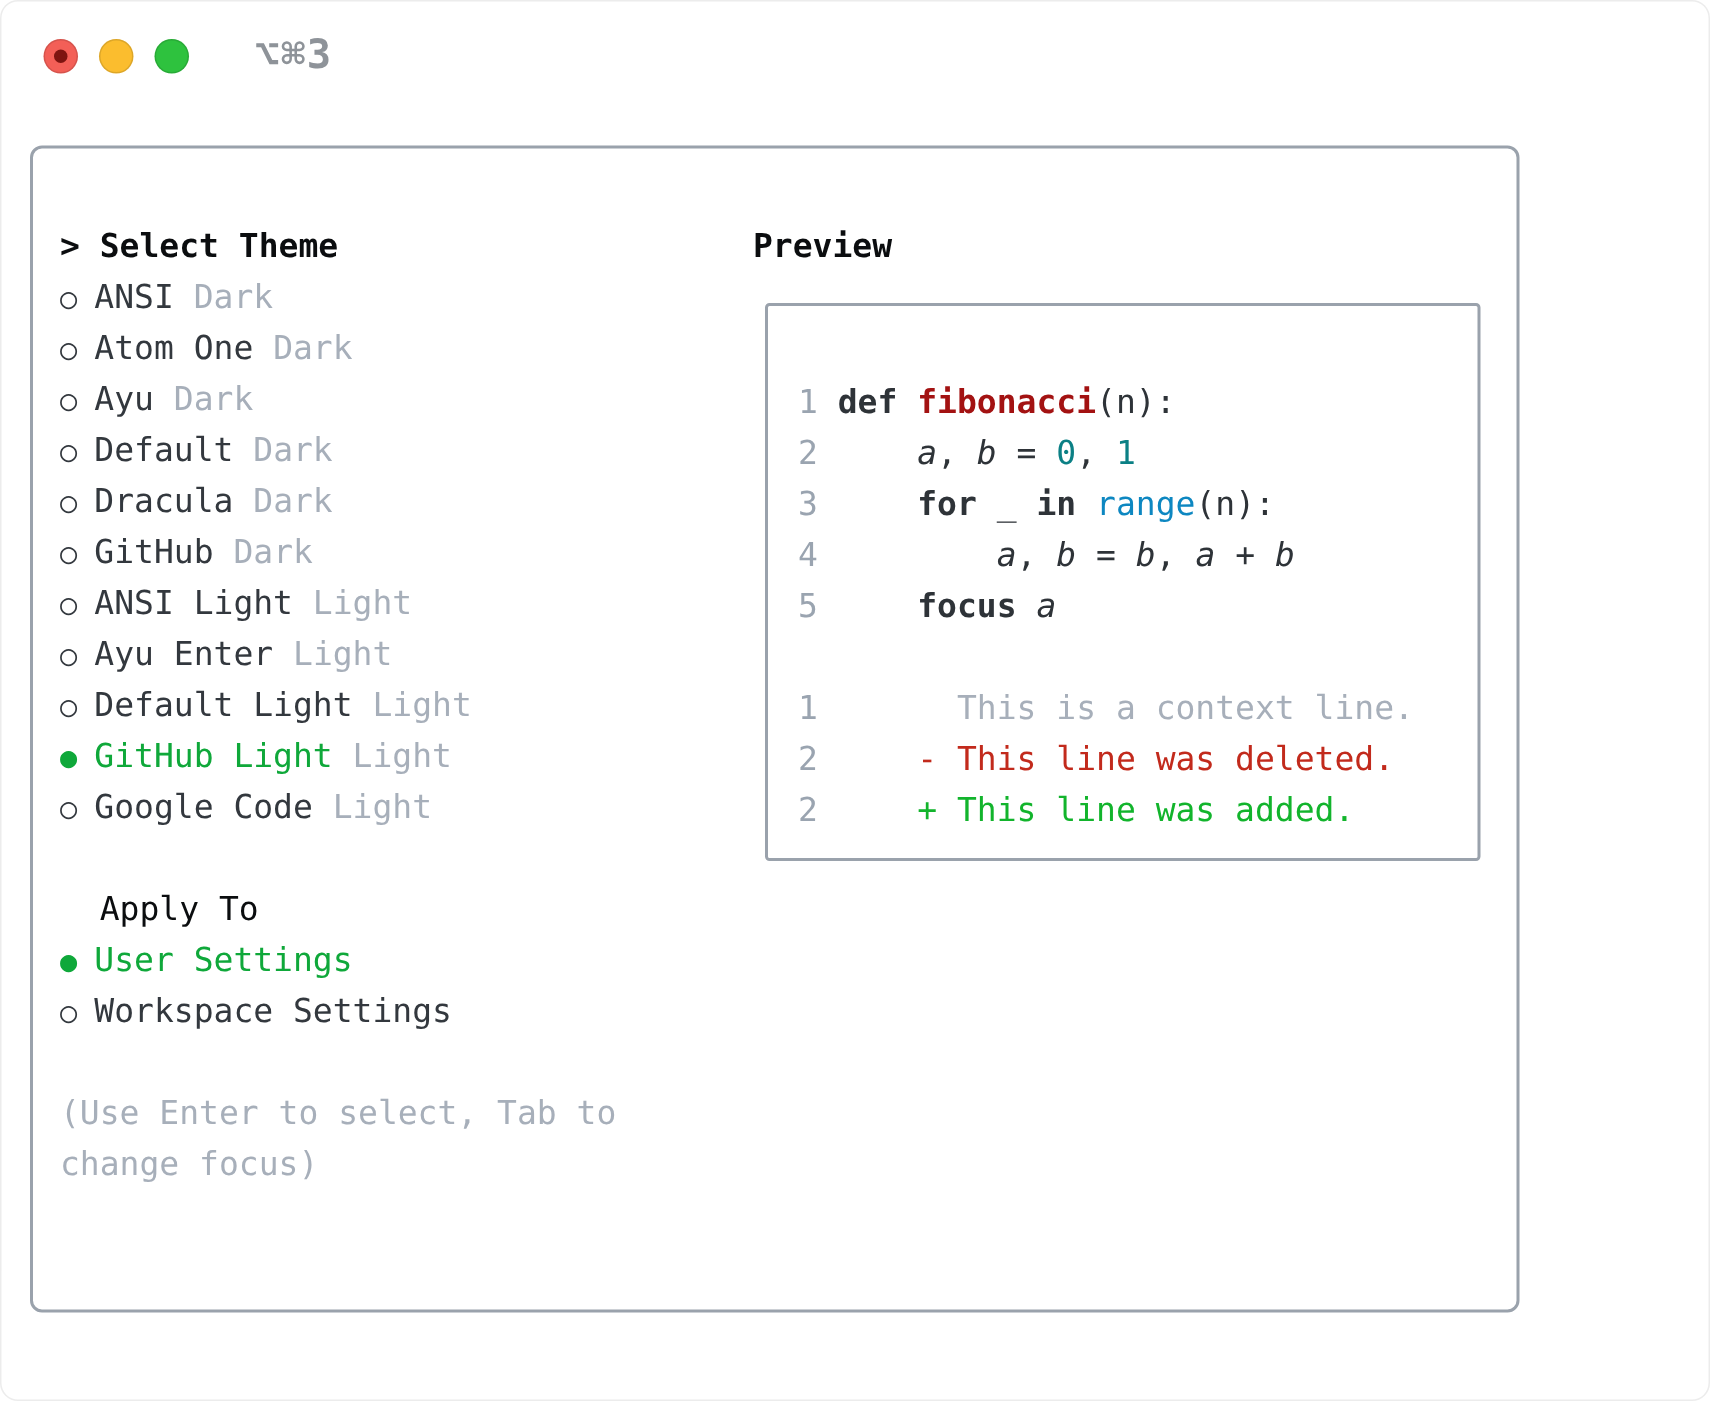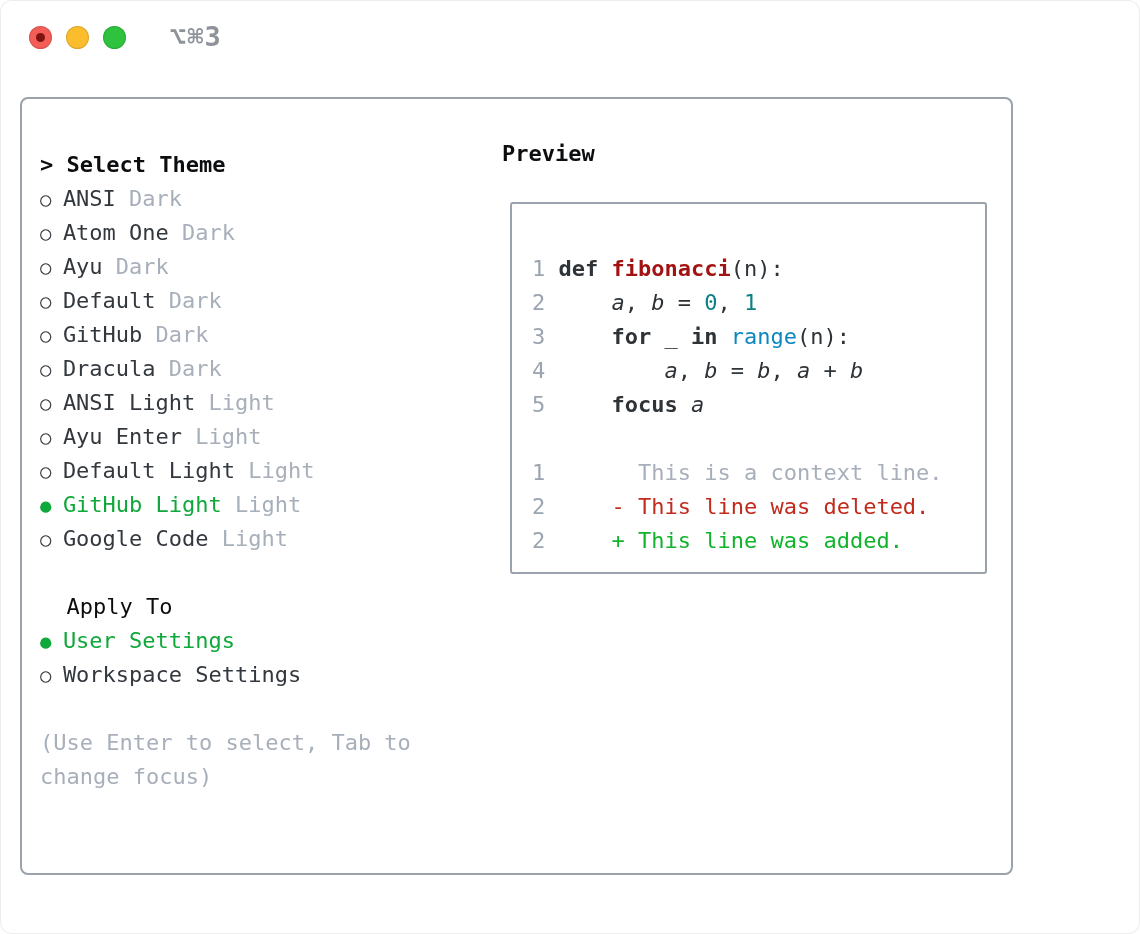--- a/index.html
+++ b/index.html
@@ -51,21 +51,21 @@
   .theme-row.selected .name, .theme-row.selected .marker { color: var(--c-green); }
   .theme-row .variant { color: var(--c-muted); }
   .spacer { height: 34px; }
   .applyto { color: var(--c-black); padding-left: 2ch; }
   .apply-row { color: var(--c-text); cursor: pointer; }
   .apply-row .marker { color: var(--c-text); font-size: 19px; }
   .apply-row.selected .name, .apply-row.selected .marker { color: var(--c-green); }
   .help { color: var(--c-muted); }
   
   .preview-label {
-    position: absolute; left: 480px; top: 38px;
+    position: absolute; left: 480px; top: 49px;
     font-size: 22px; line-height: 34px; font-weight: bold; color: var(--c-black);
     white-space: pre;
   }
   .preview-box {
     position: absolute; left: 488px; top: 103px;
     width: 477px; height: 372px;
     border: 2px solid var(--c-border);
     border-radius: 3px;
     background: #ffffff;
     padding: 48px 0 0 20px;
@@ -102,22 +102,22 @@
   <div class="panel">
 
     <div class="left-col">
       <div class="mono-row header-row"><span class="marker">&gt;</span><span class="htext">Select Theme</span></div>
 
       <div id="theme-list">
           <div class="mono-row theme-row"><span class="marker">○</span><span class="name">ANSI</span><span class="variant"> Dark</span></div>
           <div class="mono-row theme-row"><span class="marker">○</span><span class="name">Atom One</span><span class="variant"> Dark</span></div>
           <div class="mono-row theme-row"><span class="marker">○</span><span class="name">Ayu</span><span class="variant"> Dark</span></div>
           <div class="mono-row theme-row"><span class="marker">○</span><span class="name">Default</span><span class="variant"> Dark</span></div>
+          <div class="mono-row theme-row"><span class="marker">○</span><span class="name">Dracula</span><span class="variant"> Dark</span></div>
           <div class="mono-row theme-row"><span class="marker">○</span><span class="name">GitHub</span><span class="variant"> Dark</span></div>
-          <div class="mono-row theme-row"><span class="marker">○</span><span class="name">Dracula</span><span class="variant"> Dark</span></div>
           <div class="mono-row theme-row"><span class="marker">○</span><span class="name">ANSI Light</span><span class="variant"> Light</span></div>
           <div class="mono-row theme-row"><span class="marker">○</span><span class="name">Ayu Enter</span><span class="variant"> Light</span></div>
           <div class="mono-row theme-row"><span class="marker">○</span><span class="name">Default Light</span><span class="variant"> Light</span></div>
           <div class="mono-row theme-row selected"><span class="marker">●</span><span class="name">GitHub Light</span><span class="variant"> Light</span></div>
           <div class="mono-row theme-row"><span class="marker">○</span><span class="name">Google Code</span><span class="variant"> Light</span></div>
         </div>
 
       <div class="spacer"></div>
 
       <div class="mono-row applyto">Apply To</div>

